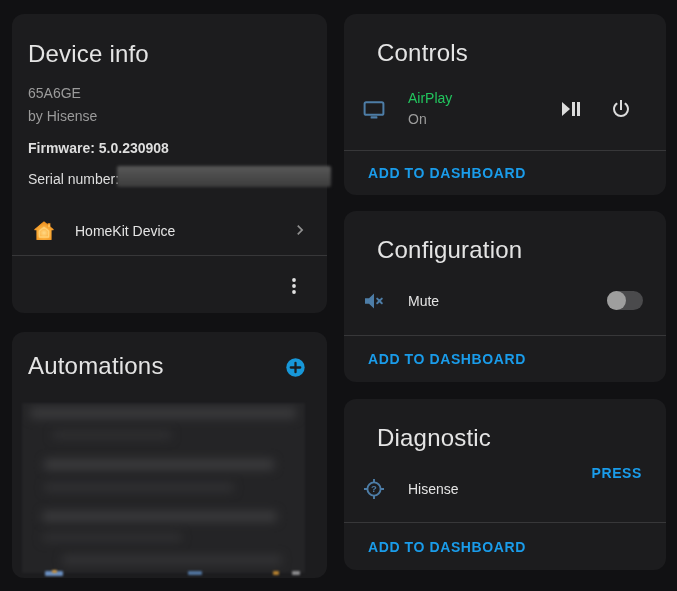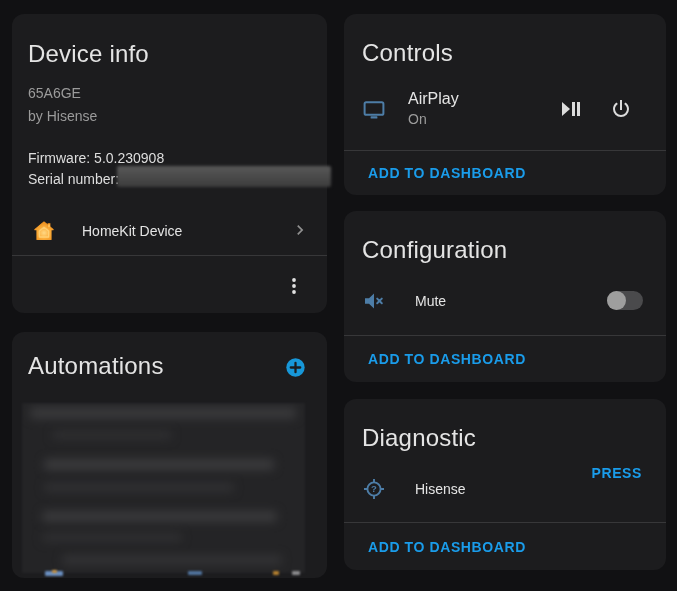--- a/index.html
+++ b/index.html
@@ -22,27 +22,27 @@
   .pri-text { color:#e4e4e4; font-size:14px; }
   .divider {
     position:absolute; left:0; right:0; height:1px;
     background:rgba(255,255,255,0.12);
   }
   .link-btn {
     position:absolute; font-size:14px; font-weight:700; letter-spacing:0.6px;
     color:#1a9cea; white-space:nowrap; cursor:pointer;
   }
   .row-icon { position:absolute; width:24px; height:24px; }
-  .row-label { position:absolute; font-size:14px; font-weight:500; color:#e4e4e4; white-space:nowrap;margin-left:7px; }
+  .row-label { position:absolute; font-size:14px; font-weight:500; color:#e4e4e4; white-space:nowrap; }
 
   
   .card-device { left:12px; top:14px; width:315px; height:299px; }
   .di-model   { position:absolute; left:16px; top:71px;  }
   .di-manu    { position:absolute; left:16px; top:94px;  }
-  .di-firm    { position:absolute; left:16px; top:136px; font-weight:400; color:#dedede; }
+  .di-firm    { position:absolute; left:16px; top:126px; font-weight:700; color:#dedede; }
   .di-serial  { position:absolute; left:16px; top:157px; font-weight:500; color:#dedede; }
   .serial-blur {
     position:absolute; left:105px; top:152px; width:214px; height:21px;
     border-radius:2px;
     background:linear-gradient(180deg,#585858 0%,#4b4b4b 45%,#3c3c3c 100%);
     filter:blur(1.6px);
   }
   .hk-icon   { left:20px; top:205px; }
   .hk-label  { left:63px; top:209px; }
   .hk-chev   { position:absolute; left:278px; top:206px; width:20px; height:20px; }
@@ -70,24 +70,24 @@
   .f1 { left:33px;  top:239px; width:18px; height:5px; background:#6a8fc0; }
   .f1b{ left:40px;  top:238px; width:5px;  height:3px; background:#c9913c; }
   .f2 { left:176px; top:239px; width:14px; height:4px; background:#51749e; }
   .f3 { left:261px; top:239px; width:6px;  height:4px; background:#b5812f; }
   .f4 { left:280px; top:239px; width:8px;  height:4px; background:#8d8d8f; }
 
   
   .card-controls { left:344px; top:14px;  width:322px; height:181px; }
   .card-config   { left:344px; top:211px; width:322px; height:171px; }
   .card-diag     { left:344px; top:399px; width:322px; height:171px; }
-  .r-title { left:18px; top:25px; }
+  .r-title { left:33px; top:25px; }
 
   .ctl-icon   { left:18px; top:84px; }
-  .ctl-name   { position:absolute; left:64px; top:76px; font-size:16px; font-weight:500; color:#e5e5e5; }
+  .ctl-name   { position:absolute; left:64px; top:76px; font-size:14px; font-weight:500; color:#22c55e; }
   .ctl-state  { position:absolute; left:64px; top:97px; }
   .playpause-btn { position:absolute; left:215px; top:83px; width:24px; height:24px; cursor:pointer; }
   .power-btn     { position:absolute; left:265px; top:83px; width:24px; height:24px; cursor:pointer; }
   .ctl-divider { top:136px; }
   .ctl-link    { left:24px; top:151px; }
 
   .cfg-icon  { left:18px; top:78px; }
   .cfg-label { left:64px; top:82px; }
   .toggle {
     position:absolute; left:263px; top:80px; width:36px; height:19px;

